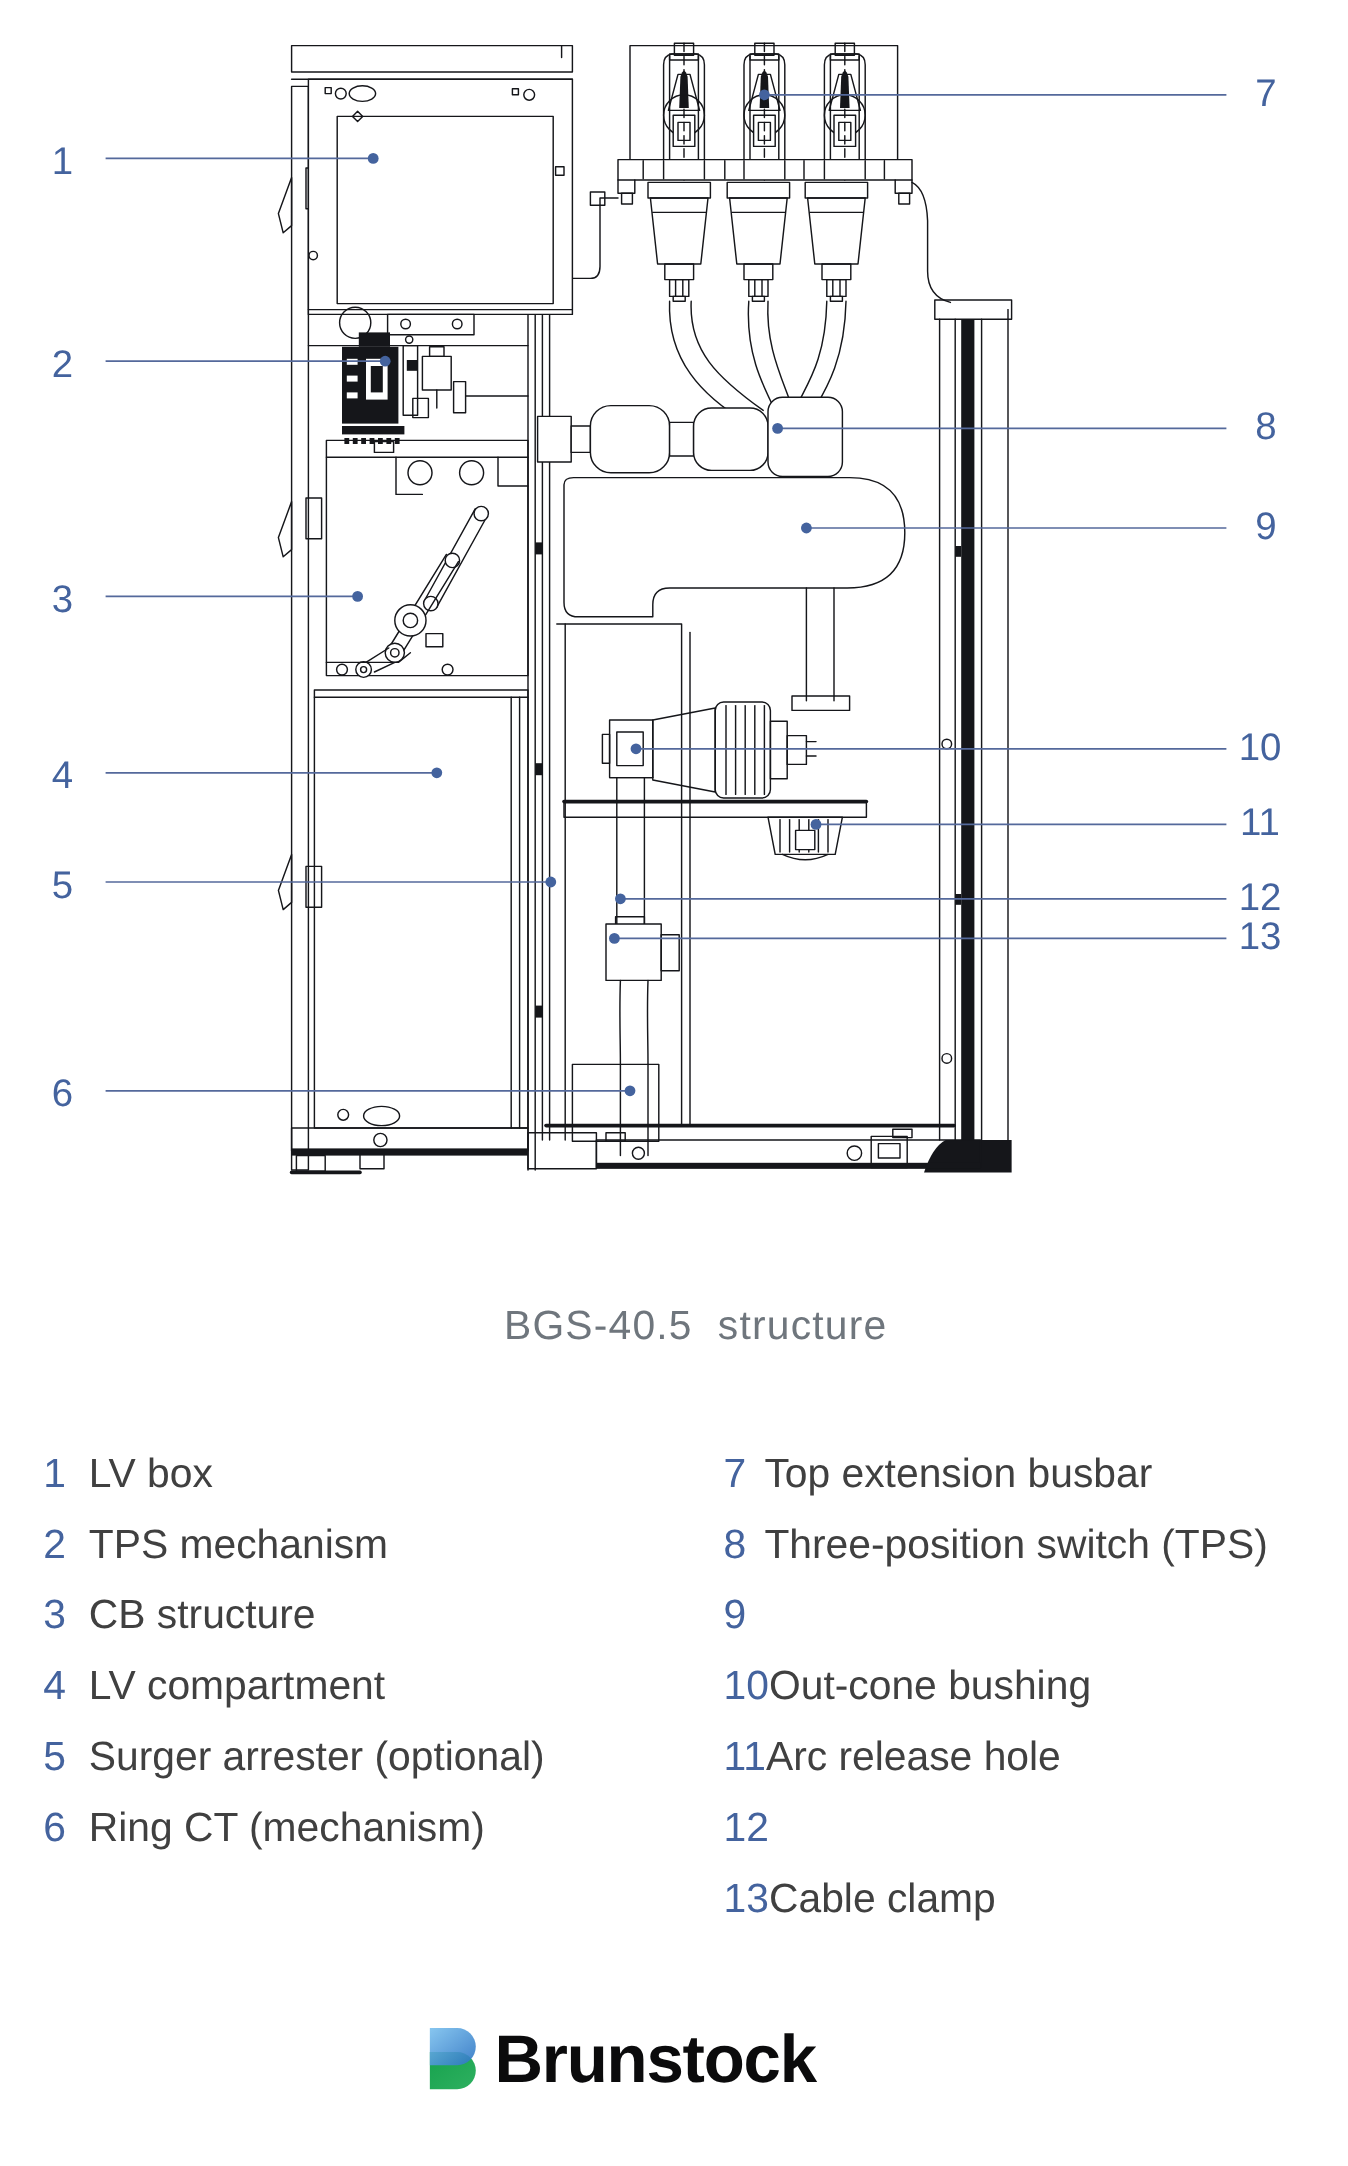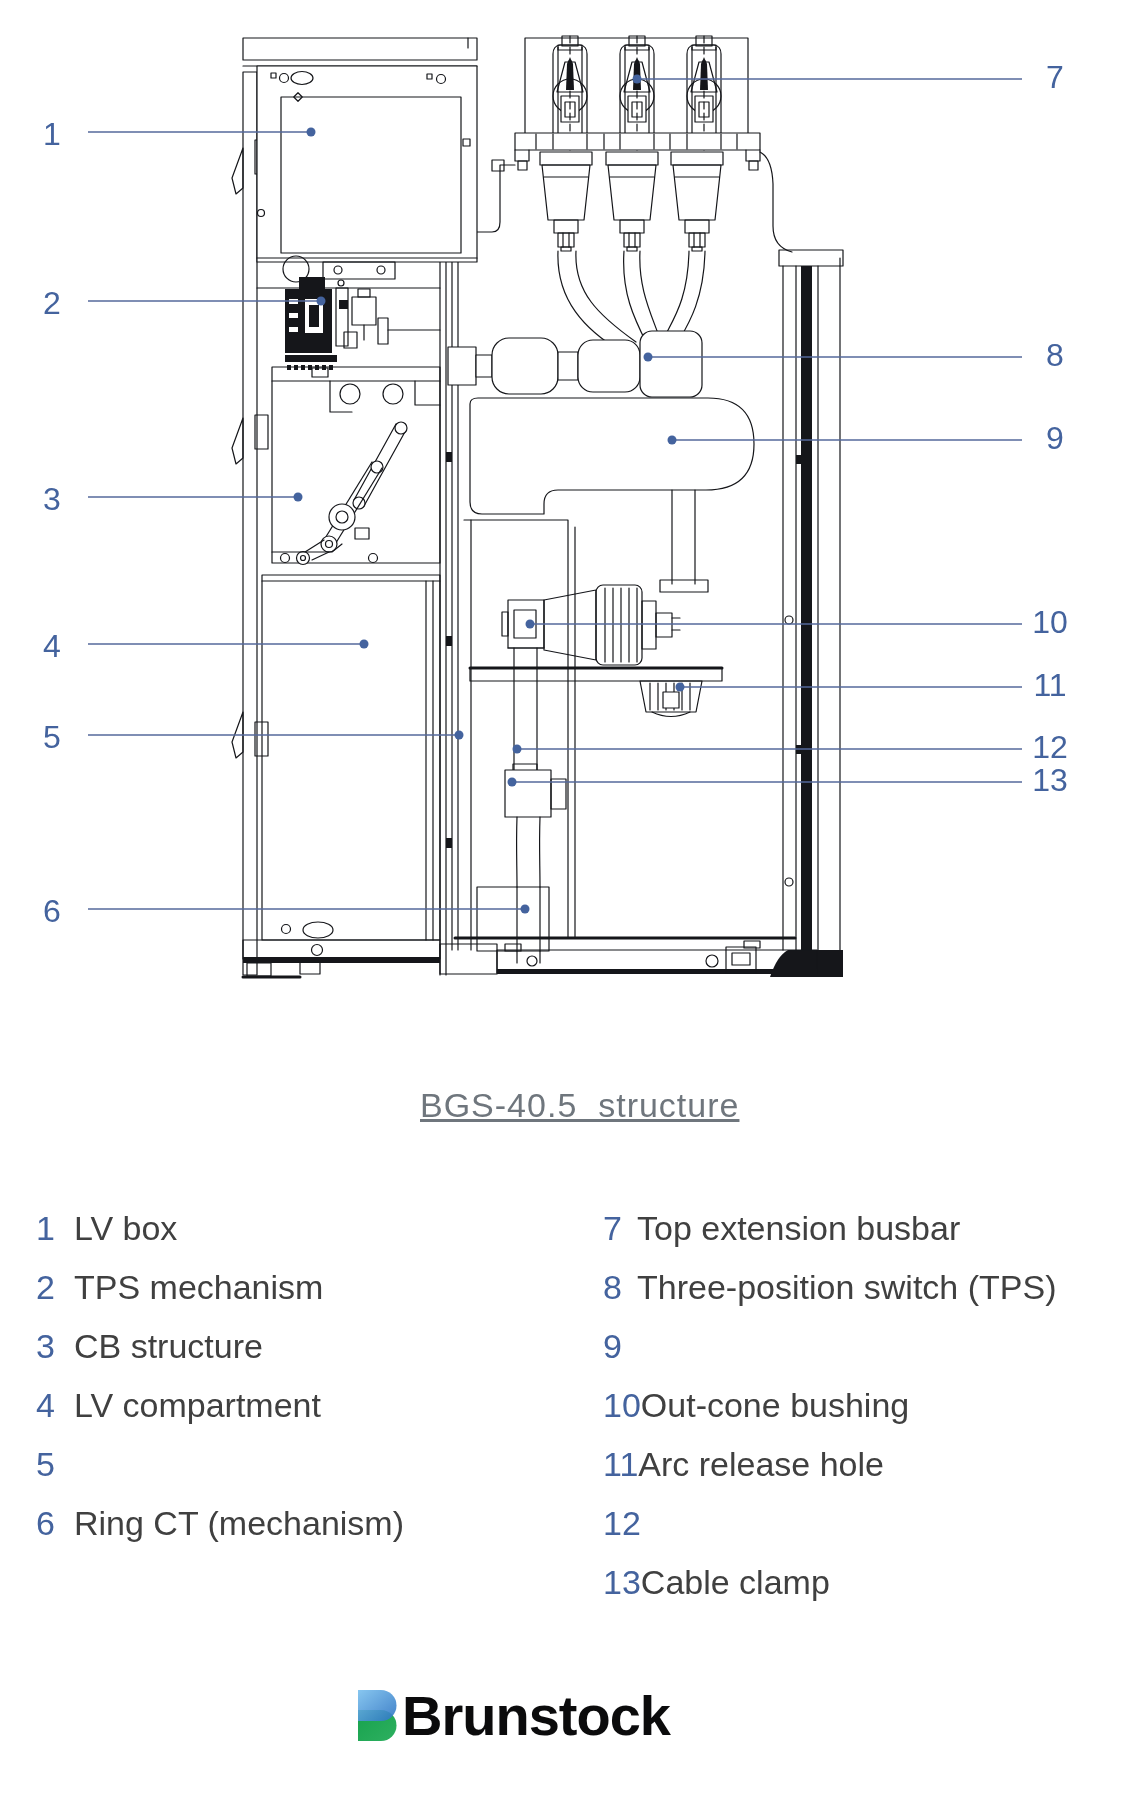--- a/index.html
+++ b/index.html
@@ -8,29 +8,29 @@
   #diagram{position:absolute;left:0;top:0;}
   #diagram *{vector-effect:non-scaling-stroke;}
   #diagram .ln{stroke:#15161a;fill:none;stroke-width:1.2;stroke-linejoin:round;stroke-linecap:round;}
   #diagram .thk{stroke-width:3;}
   #diagram .blk{fill:#15161a;stroke:none;}
   #diagram .wht{fill:#ffffff;}
   #diagram .callout-line{stroke:#54699b;stroke-width:1.4;fill:none;}
   #diagram .callout-dot{fill:#44639e;stroke:none;}
   #diagram text.callout-num{font-family:"Liberation Sans",sans-serif;font-size:32px;fill:#44639e;}
   .title{position:absolute;left:420px;top:1086px;font-size:34px;color:#6f767d;
-         letter-spacing:1px;white-space:pre;text-decoration:underline;}
+         letter-spacing:1px;white-space:pre;}
   .legend-col{position:absolute;top:1199px;}
   .legend-col.left{left:36px;}
   .legend-col.right{left:603px;}
   .legend-row{height:59px;display:flex;align-items:center;font-size:34px;}
   .legend-num{color:#44639e;min-width:38px;flex:0 0 auto;}
   .legend-col.right .legend-num{min-width:34px;}
   .legend-label{color:#404040;white-space:nowrap;}
-  .logo{position:absolute;left:358px;top:1683px;display:flex;align-items:center;}
+  .logo{position:absolute;left:358px;top:1683px;display:flex;align-items:center;gap:10px;}
   .logo-text{font-size:56px;font-weight:700;color:#0b0b0c;letter-spacing:-1px;}
 </style>
 </head>
 <body>
 
 <div class="page">
 
   <svg id="diagram" width="1123" height="1000" viewBox="0 0 1123 1000">
     <defs>
       <pattern id="xhatch" width="6" height="6" patternUnits="userSpaceOnUse">
@@ -411,20 +411,21 @@
     <div class="legend-row">
       <span class="legend-num">3</span>
       <span class="legend-label">CB structure</span>
     </div>
     <div class="legend-row">
       <span class="legend-num">4</span>
       <span class="legend-label">LV compartment</span>
     </div>
     <div class="legend-row">
       <span class="legend-num">5</span>
+      <span class="legend-label">Surger arrester (optional)</span>
     </div>
     <div class="legend-row">
       <span class="legend-num">6</span>
       <span class="legend-label">Ring CT (mechanism)</span>
     </div>
   </div>
 
   <div class="legend-col right">
     <div class="legend-row">
       <span class="legend-num">7</span>

